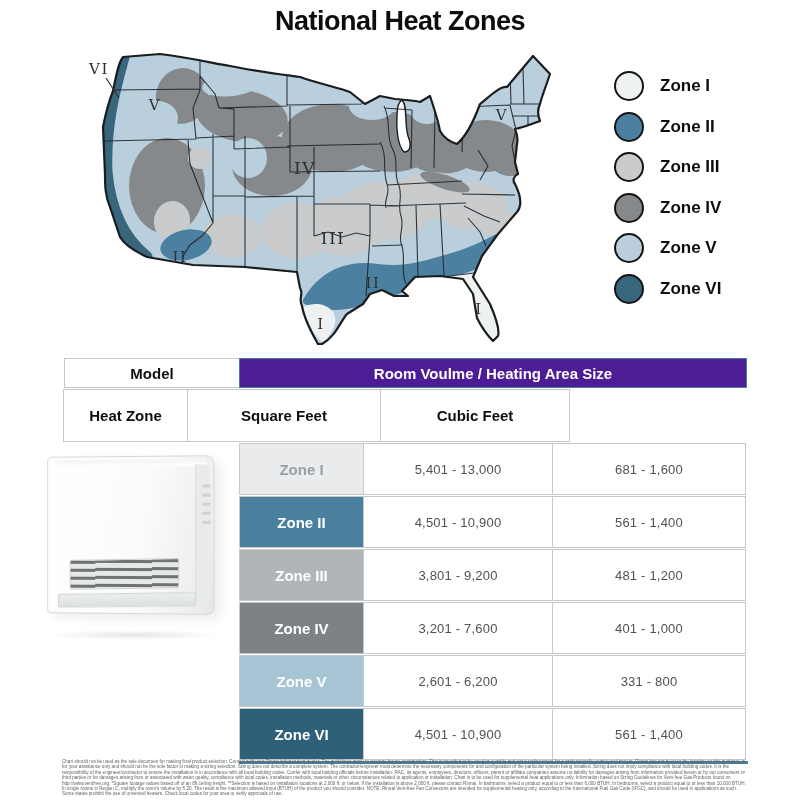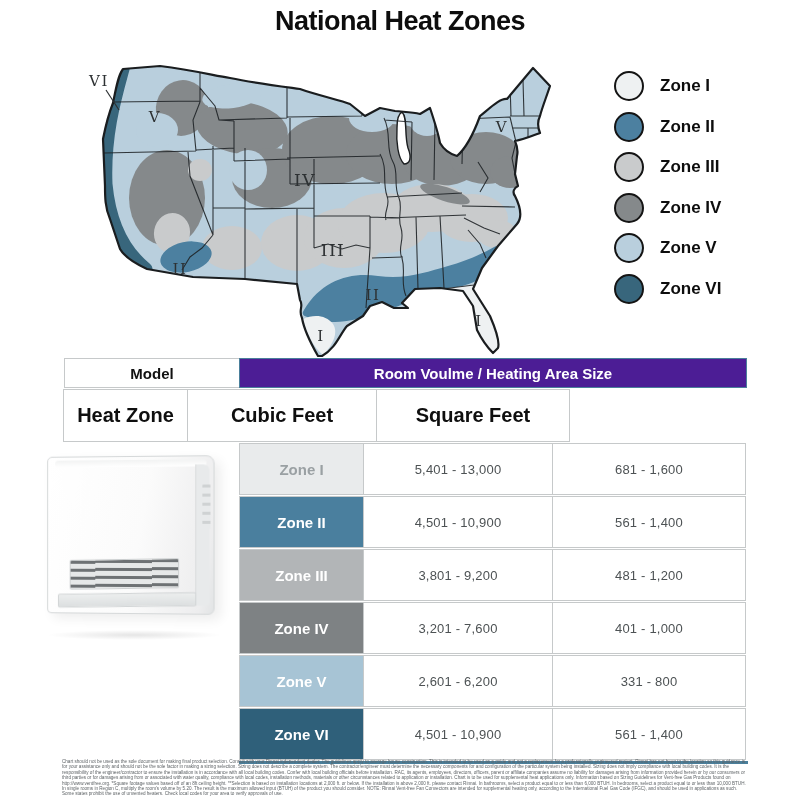--- a/index.html
+++ b/index.html
@@ -5,21 +5,21 @@
   * { margin:0; padding:0; box-sizing:border-box; }
   html,body { width:800px; height:800px; background:#ffffff; overflow:hidden;
     font-family:"Liberation Sans", sans-serif; }
   .page { position:relative; width:800px; height:800px; background:#fff; }
 
   
   .title { position:absolute; left:0; top:6px; width:100%; text-align:center;
     font-size:27px; font-weight:700; color:#0d0d0d; letter-spacing:-0.5px; }
 
   
-  .map-wrap { position:absolute; left:82px; top:58px; width:470px; height:312px; }
+  .map-wrap { position:absolute; left:82px; top:46px; width:470px; height:312px; }
   .map-wrap svg { width:100%; height:100%; }
   .z1 { fill:var(--z0,#eef1f2); } .z2 { fill:var(--z1,#4c80a0); }
   .z3 { fill:var(--z2,#c9cbcc); } .z4 { fill:var(--z3,#85898b); }
   .z5 { fill:var(--z4,#b9cfdd); } .z6 { stroke:var(--z5,#38667c); }
   .map-label { font-family:"DejaVu Serif", serif; font-size:15px; fill:#2d3133;
     letter-spacing:1.5px; text-anchor:middle; }
   .map-label.big { font-size:17px; }
 
   
   .legend { position:absolute; left:614px; top:66px; width:170px; }
@@ -33,21 +33,21 @@
   .cell { border:1px solid #c6c9ca; display:flex; align-items:center; justify-content:center; background:#fff; }
   .c-model  { width:176px; }
   .c-zone   { width:125px; margin-left:-1px; }
   .c-cubic  { width:190px; margin-left:-1px; }
   .c-square { width:194px; margin-left:-1px; }
   .hdr1 { height:30px; }
   .hdr1 .c-model { font-size:15px; font-weight:700; color:#111; }
   .hdr-group { width:508px; margin-left:-1px; border:1px solid #4a7f9b; background:#4c1d95;
     color:#fff; font-size:15px; font-weight:700; display:flex; align-items:center; justify-content:center; }
   .hdr2 { height:53px; margin-top:1px; }
-  .hdr2 .cell { font-weight:700; font-size:20px; color:#0f0f0f; }
+  .hdr2 .cell { font-weight:700; font-size:15px; color:#0f0f0f; }
   .hdr2 .c-model { font-size:20px; letter-spacing:0.5px; }
   .zrow { height:52px; margin-top:1px; }
   .zrow .c-zone { font-weight:700; font-size:15px; border-color:#c6c9ca; }
   .zrow .val { font-size:13px; color:#4d5254; letter-spacing:0.2px; }
   .tbl-bottom-rule { margin-left:175px; width:509px; height:3px; background:#4a7f9b; margin-top:1px; }
   .spacer-left { width:176px; border:none; background:transparent; }
 
   
   .heater { position:absolute; left:34px; top:446px; width:196px; height:196px; }
   .heater-shadow { position:absolute; left:12px; bottom:2px; width:176px; height:10px;
@@ -209,22 +209,22 @@
     </div>
   </div>
 
   <div class="tbl">
     <div class="tbl-row hdr1">
       <div class="cell c-model">Model</div>
       <div class="hdr-group">Room Voulme / Heating Area Size</div>
     </div>
     <div class="tbl-row hdr2">
       <div class="cell c-zone">Heat Zone</div>
+      <div class="cell c-square">Square Feet</div>
       <div class="cell c-cubic">Cubic Feet</div>
-      <div class="cell c-square">Square Feet</div>
     </div>
 
     <div class="tbl-row zrow">
       <div class="spacer-left"></div>
       <div class="cell c-zone" style="background-color: rgb(233, 235, 236); color: rgb(154, 160, 163);">Zone I</div>
       <div class="cell c-cubic val">5,401 - 13,000</div>
       <div class="cell c-square val">681 - 1,600</div>
     </div>
     <div class="tbl-row zrow">
       <div class="spacer-left"></div>

